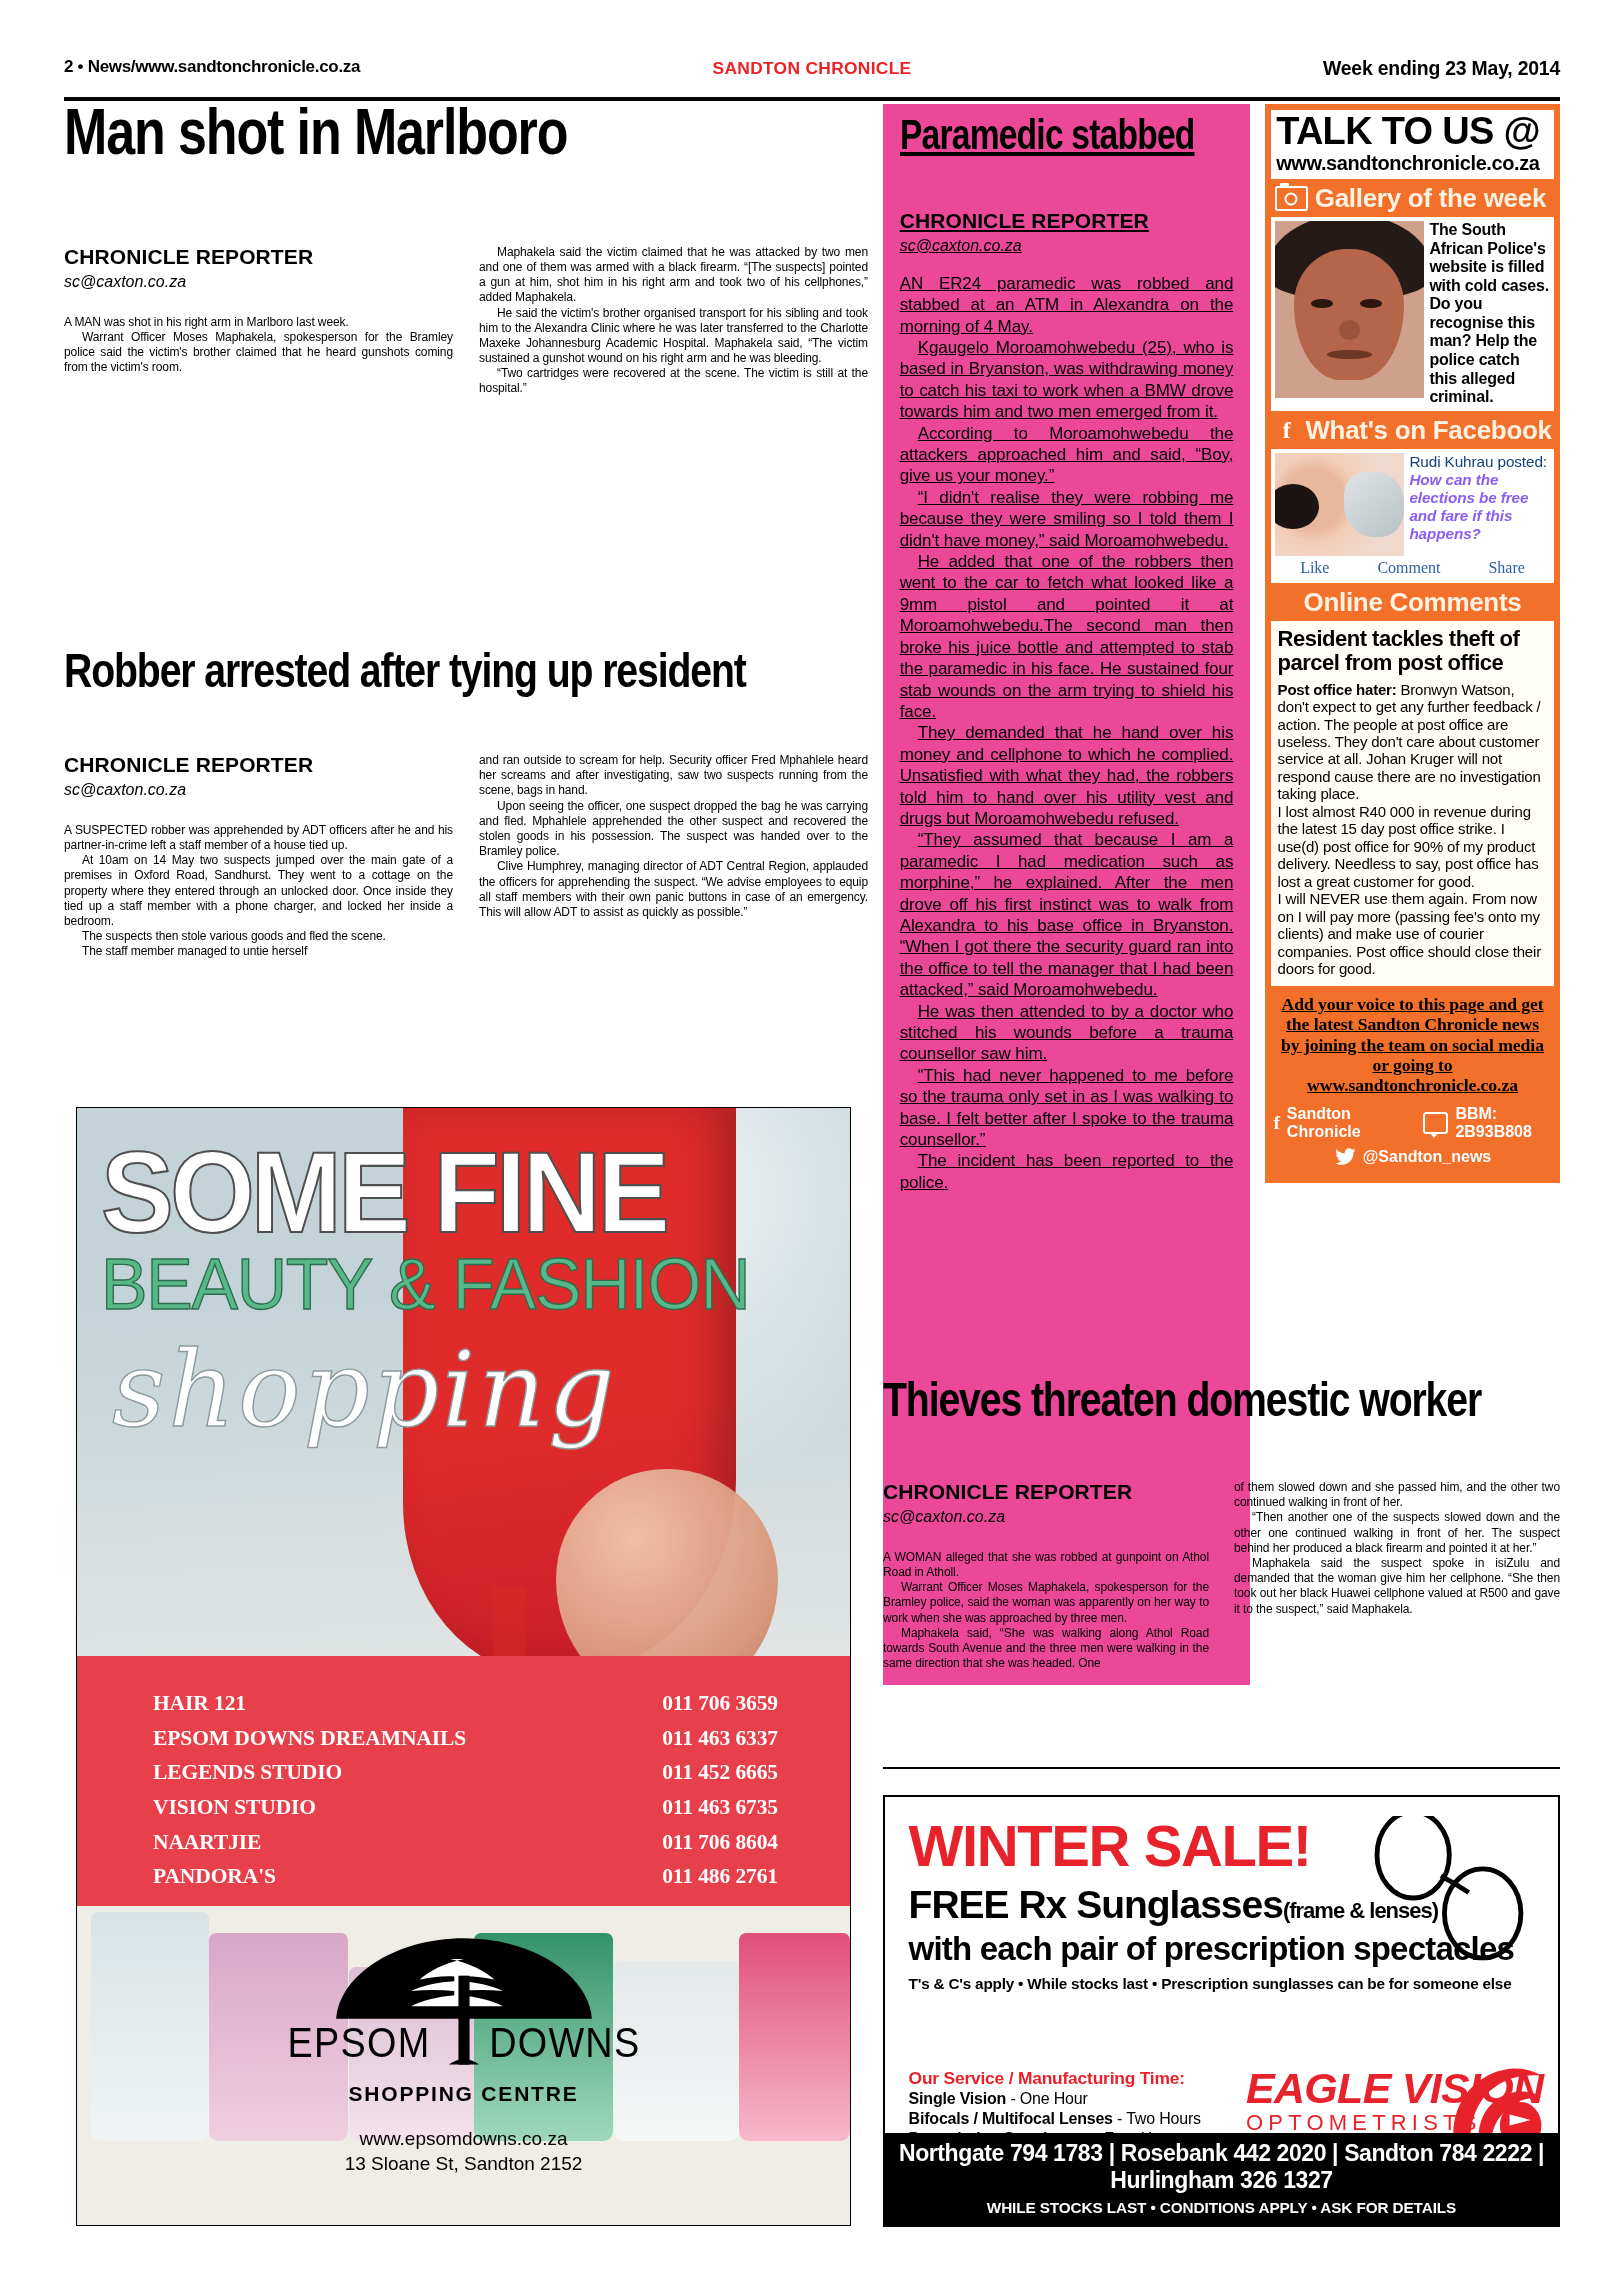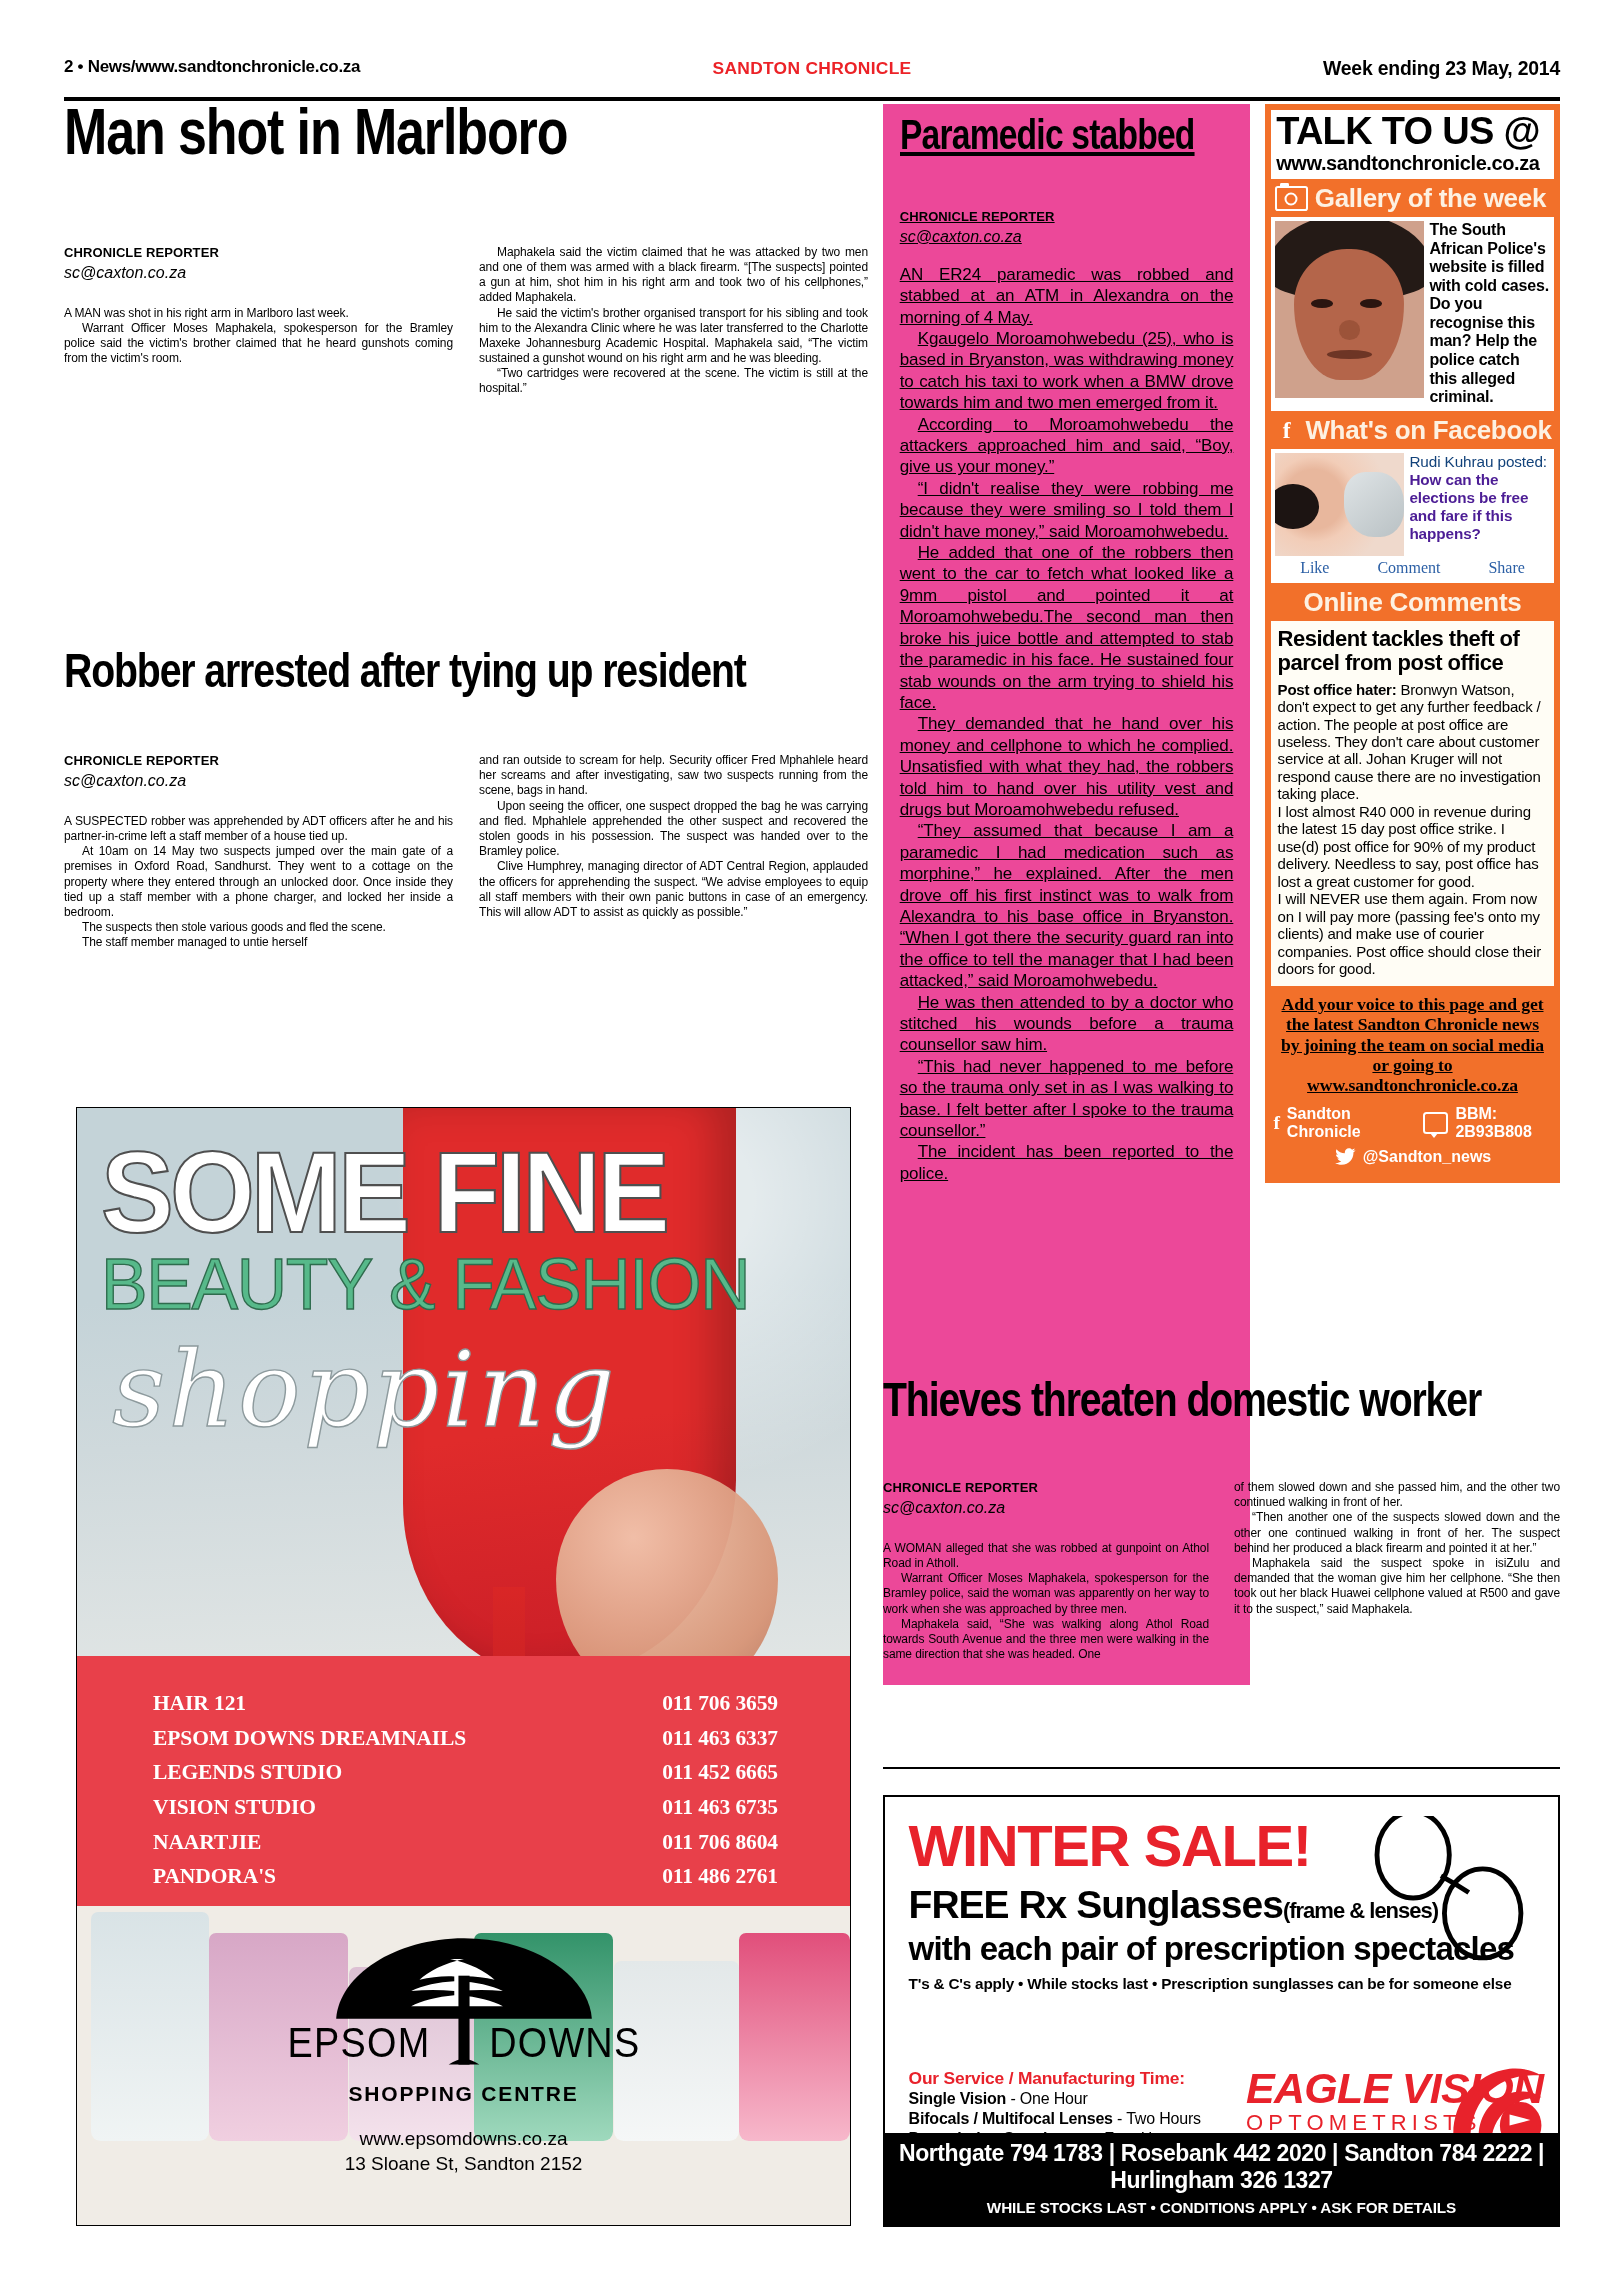--- a/index.html
+++ b/index.html
@@ -10,21 +10,21 @@
   .masthead{position:absolute;left:64px;top:57px;width:1496px;height:36px;}
   .mh-left{position:absolute;left:0;top:0;font-size:17px;font-weight:bold;letter-spacing:-0.3px;}
   .mh-left .url{font-weight:bold;}
   .mh-center{position:absolute;left:50%;transform:translateX(-50%);top:1.4px;font-size:17.4px;font-weight:bold;color:#ec2227;letter-spacing:0.3px;}
   .mh-right{position:absolute;right:0;top:0;font-size:19.4px;font-weight:bold;letter-spacing:-0.2px;}
   .mh-rule{position:absolute;left:64px;top:97px;width:1496px;height:3.5px;background:#000;}
 
   
   .hl{font-family:"Liberation Sans Narrow","Liberation Sans",sans-serif;font-weight:bold;
       letter-spacing:-1.4px;line-height:.86;transform:scaleX(.80);transform-origin:left top;white-space:nowrap;}
-  .byline{font-size:13px;font-weight:bold;letter-spacing:0.1px;margin:0 0 4.2px 0;}
+  .byline{font-size:21px;font-weight:bold;letter-spacing:0.1px;margin:0 0 4.2px 0;}
   .email{font-size:16px;font-style:italic;margin:0;}
   .body-col p{margin:0;font-size:12px;line-height:1.265;text-align:justify;
      font-family:"Liberation Sans",sans-serif;letter-spacing:-0.1px;}
   .body-col p.ind{text-indent:18px;}
 
   
   #art-man{position:absolute;left:64px;top:104px;width:805px;}
   #art-man .hl{font-size:65px;}
   #art-man .cols{display:flex;gap:26px;margin-top:7px;}
   #art-man .c{width:389px;}
@@ -77,21 +77,21 @@
 
   .fbcard{background:#fff;display:flex;padding:4.2px 4.2px 0 4.2px;gap:5.6px;}
   .fbimg{width:129px;height:103px;flex:none;
          background:radial-gradient(circle at 30% 45%,#e8b79d 0 28%,#f2cdb8 40%,#efd9cc 70%);
          position:relative;overflow:hidden;}
   .fbimg:before{content:"";position:absolute;left:-6%;top:30%;width:40%;height:44%;
      background:#1c1412;border-radius:50%;}
   .fbimg:after{content:"";position:absolute;left:54%;top:18%;width:46%;height:64%;
      background:linear-gradient(140deg,#dfe4e6,#b9c1c4);border-radius:36% 46% 40% 50%;}
   .fbtxt{font-size:15.3px;line-height:1.17;color:#12427a;letter-spacing:-0.1px;}
-  .fbtxt b{color:#4c1d95;}
+  .fbtxt b{color:#8b5cf6;font-style:italic;}
   .fbactions{background:#fff;display:flex;justify-content:space-around;
      font-family:"Liberation Serif",serif;color:#2b5fa5;font-size:16px;padding:3.5px 5.6px 5.6px 5.6px;}
 
   .occard{background:#fffdf5;padding:5.6px 7px 8.3px 7px;}
   .ochead{font-weight:bold;font-size:22px;line-height:1.1;letter-spacing:-0.5px;}
   .octext{font-size:15px;line-height:1.165;margin-top:5.6px;letter-spacing:-0.2px;}
   .octext b{font-weight:bold;}
 
   .promo{font-family:"Liberation Serif",serif;font-weight:bold;color:#000000;
          font-size:17.7px;line-height:1.14;text-align:center;padding:8.3px 4.2px 2.8px 4.2px;letter-spacing:-0.1px;text-decoration:underline;}

